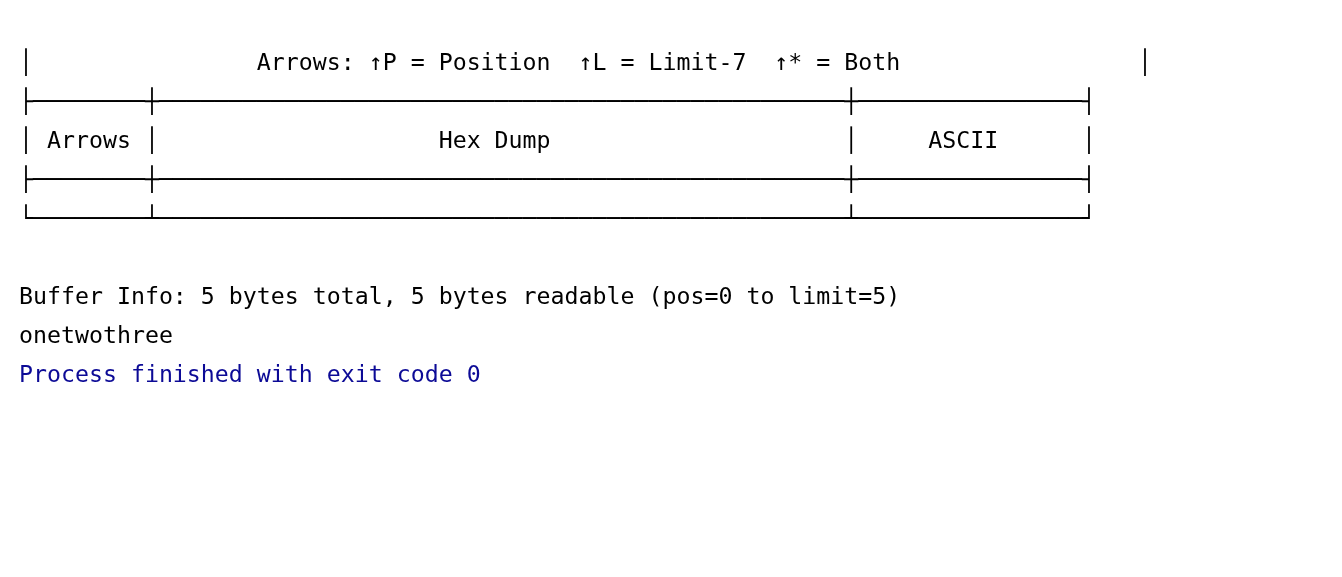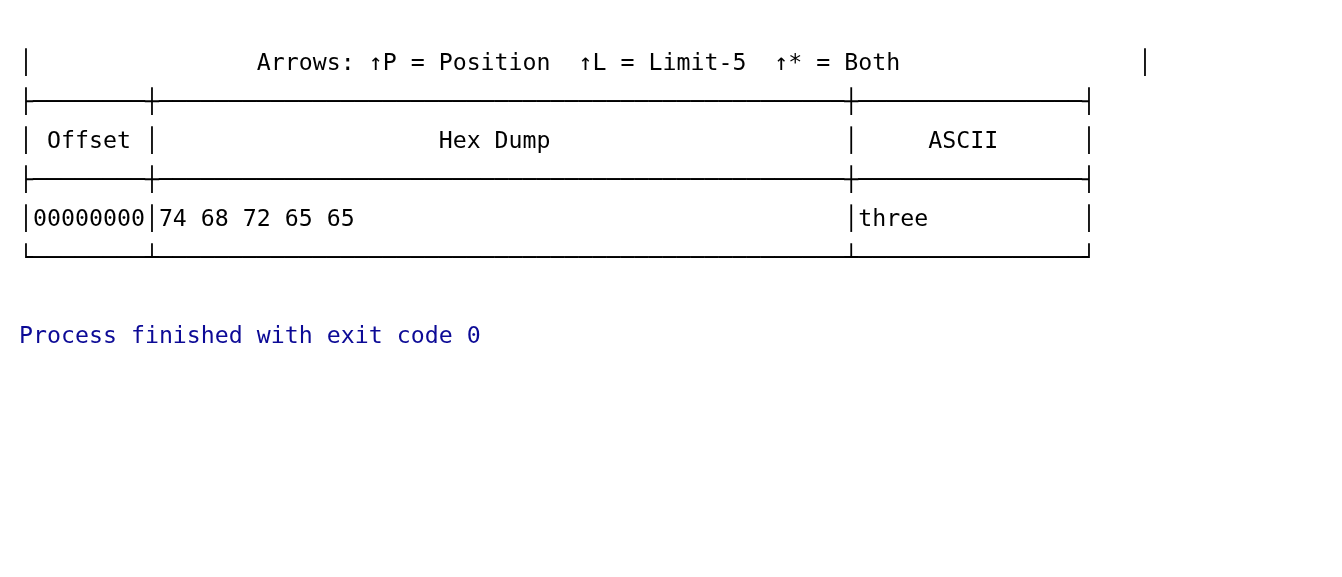--- a/index.html
+++ b/index.html
@@ -25,21 +25,22 @@
     white-space: pre;
   }
   .system {
     color: #0c0a96;
   }
 </style>
 </head>
 <body>
 
 <div class="console">
-  <div class="line">│                Arrows: ↑P = Position  ↑L = Limit-5  ↑* = Both                 │</div>
+  <div class="line">│                Arrows: ↑P = Position  ↑L = Limit-7  ↑* = Both                 │</div>
   <div class="line">├────────┼─────────────────────────────────────────────────┼────────────────┤</div>
-  <div class="line">│ Offset │                    Hex Dump                     │     ASCII      │</div>
+  <div class="line">│ Arrows │                    Hex Dump                     │     ASCII      │</div>
   <div class="line">├────────┼─────────────────────────────────────────────────┼────────────────┤</div>
-  <div class="line">│00000000│74 68 72 65 65                                   │three           │</div>
   <div class="line">└────────┴─────────────────────────────────────────────────┴────────────────┘</div>
   <div class="line"></div>
+  <div class="line">Buffer Info: 5 bytes total, 5 bytes readable (pos=0 to limit=5)</div>
+  <div class="line">onetwothree</div>
   <div class="line system">Process finished with exit code 0</div>
 </div>
 
 </body></html>

